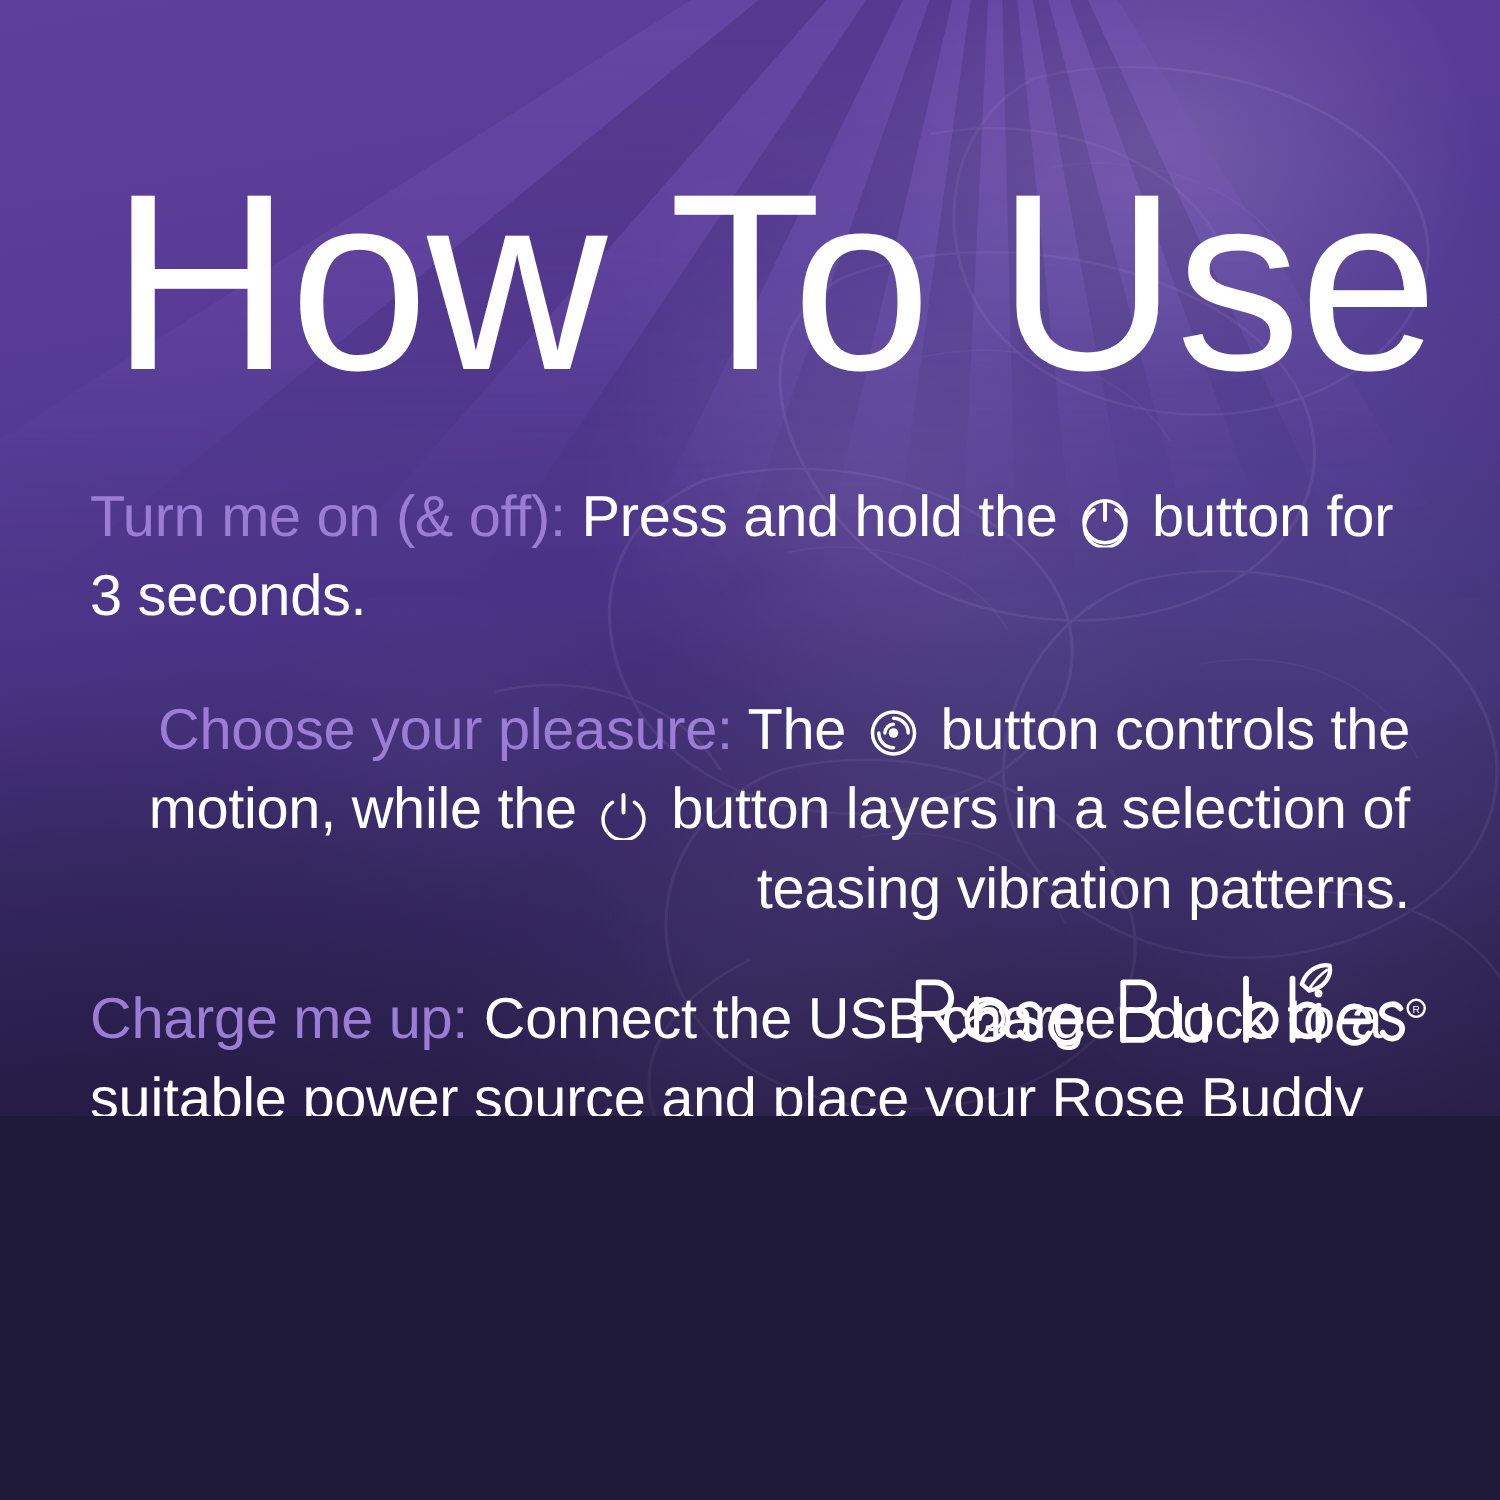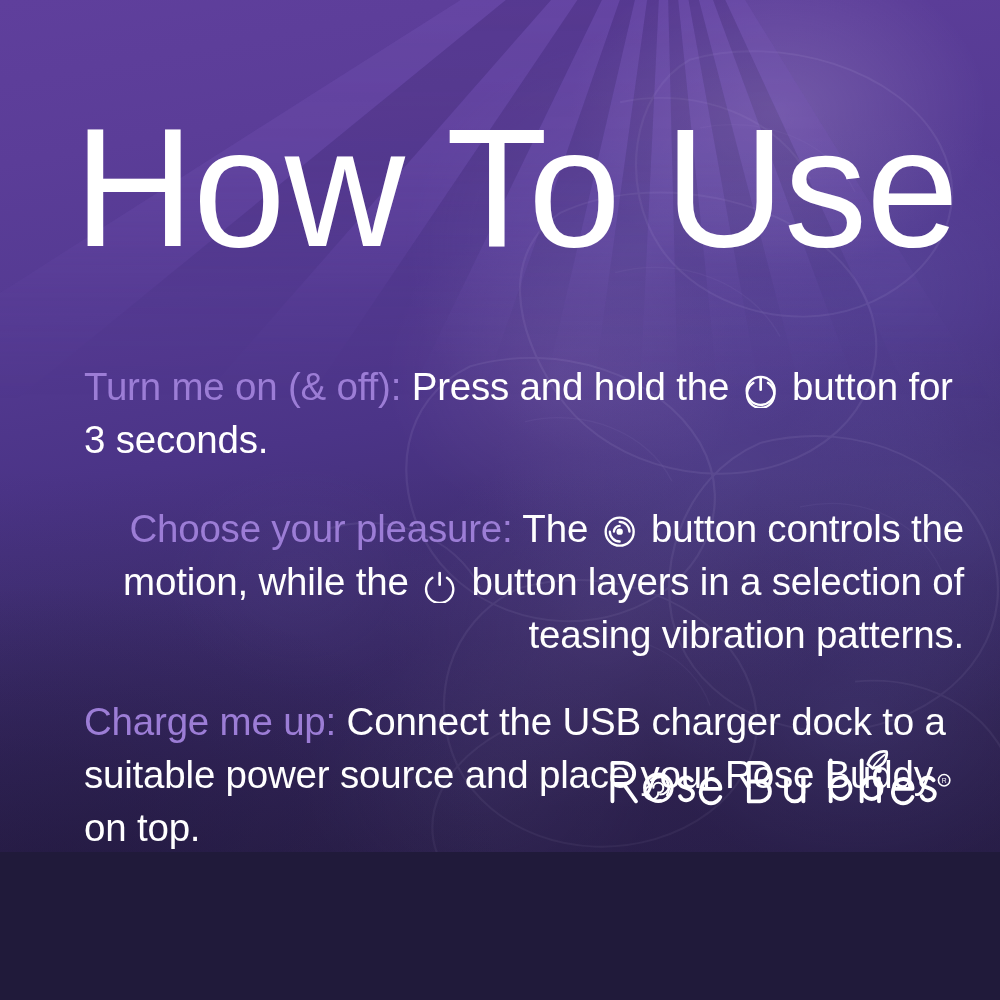--- a/index.html
+++ b/index.html
@@ -2,21 +2,21 @@
 <html><head>
 <meta charset="utf-8">
 <title>How To Use</title>
 <style>
   html,body{margin:0;padding:0;background:#201a3a;}
   *{box-sizing:border-box;}
 
   .canvas{
     position:relative;
     width:1000px;
-    height:852px;
+    height:744px;
     overflow:hidden;
     font-family:"Liberation Sans","DejaVu Sans",sans-serif;
     background:#553691;
   }
 
   
   .bg-base{
     position:absolute; inset:0;
     background:
       linear-gradient(170deg,
@@ -83,24 +83,23 @@
     font-weight:300;
     letter-spacing:-1px;
     color:#ffffff;
     white-space:nowrap;
     transform:scaleX(.99);
     transform-origin:left top;
   }
 
   .body-block{
     position:absolute;
-    left:84px;
+    left:60px;
     top:318px;
     width:880px;
-    margin-top:42px;
   }
 
   .para{
     margin:0 0 34px 0;
     font-size:38.5px;
     line-height:53px;
     color:#ffffff;
     font-weight:400;
     letter-spacing:-.2px;
   }

